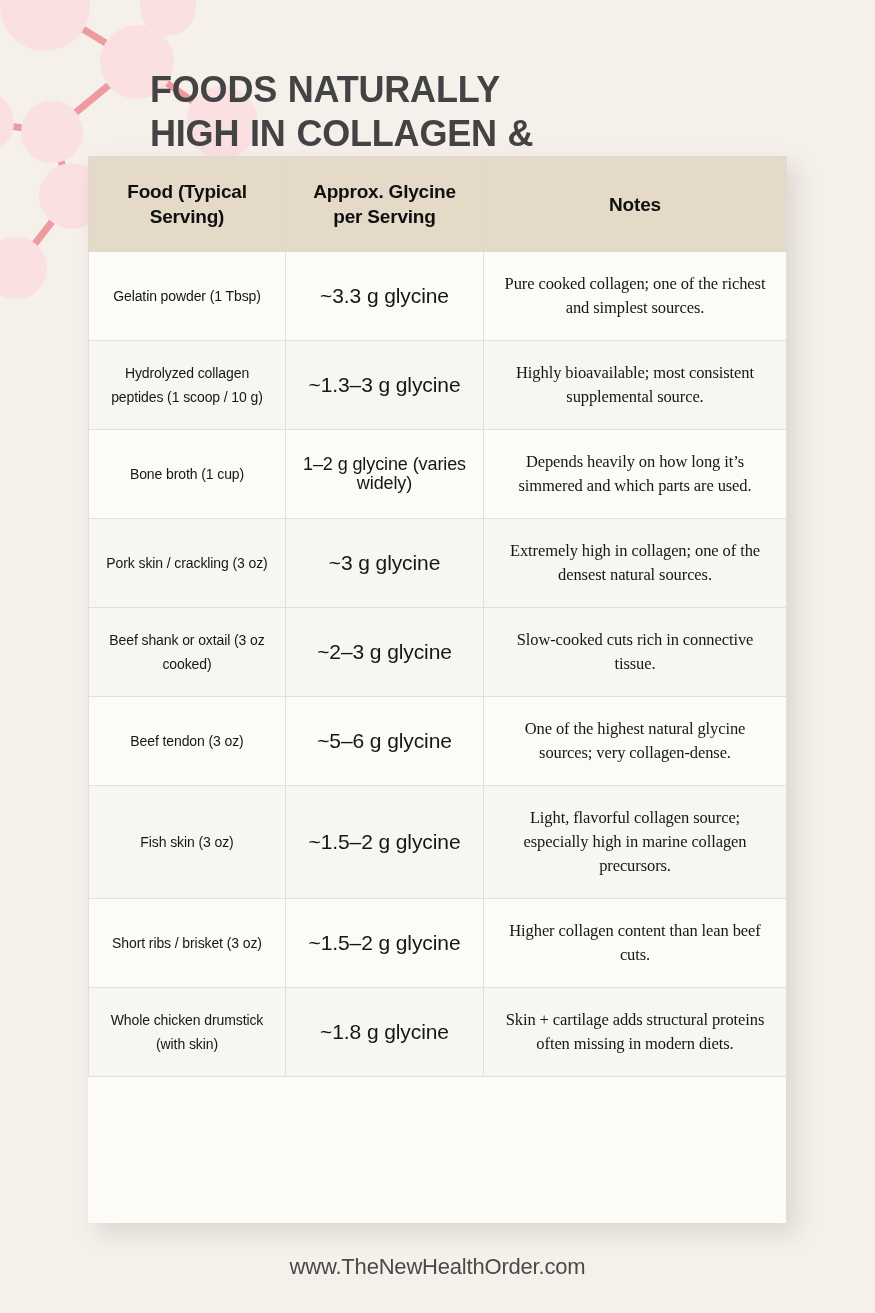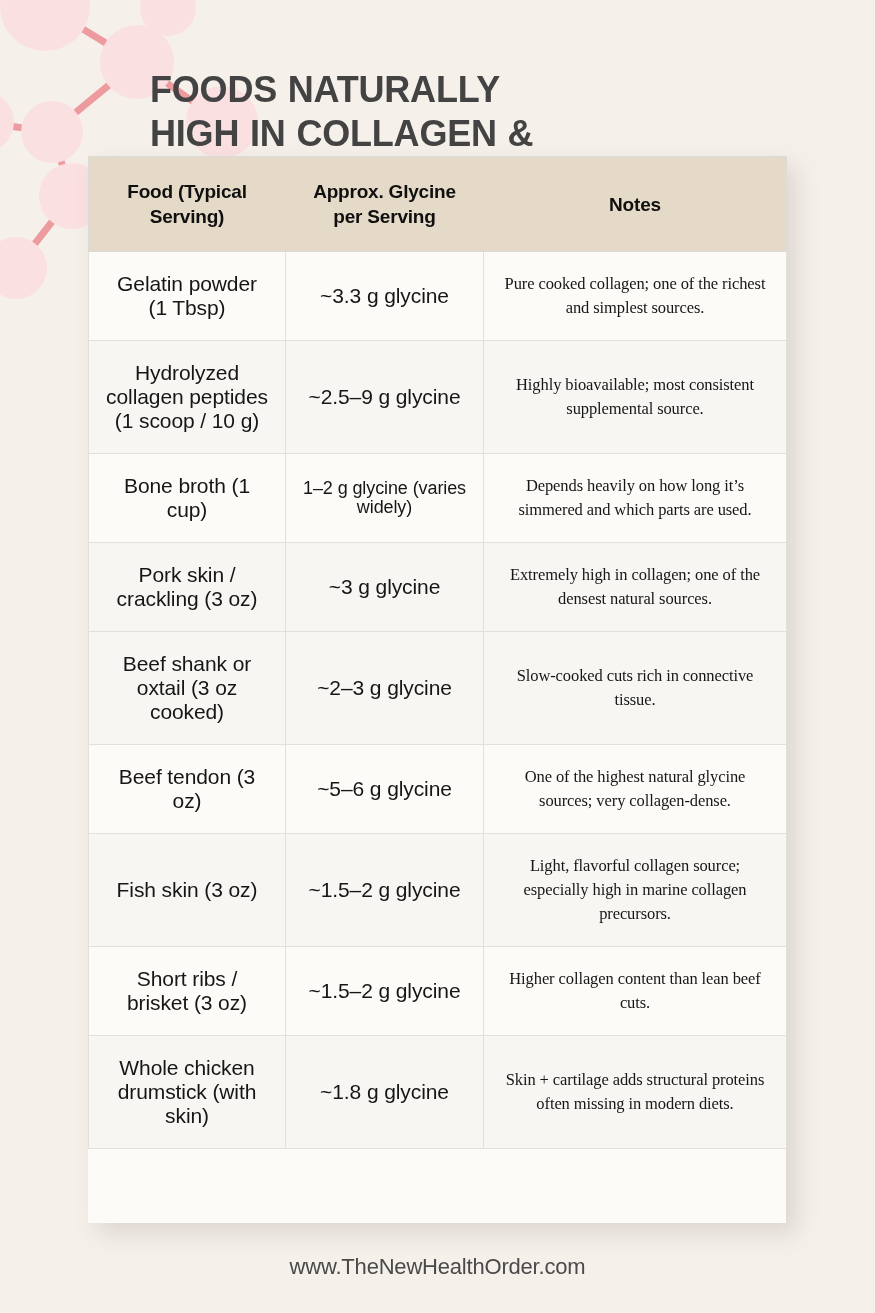--- a/index.html
+++ b/index.html
@@ -96,21 +96,21 @@
     padding: 20px 16px;
     color: #161616;
     font-size: 16.5px;
     line-height: 24px;
     letter-spacing: -0.1px;
     font-family: "Liberation Sans", sans-serif;
   }
   table.data tbody tr.row-odd td  { background: #FDFBF7; }
   table.data tbody tr.row-even td { background: #F7F6F2; }
 
-  table.data td.col-food  { font-size: 21px; }
+  table.data td.col-food  { font-size: 14px; }
   table.data td.col-gly   { font-size: 21px; }
   table.data td.col-gly.small { font-size: 18px; line-height: 19px; }
   table.data td.col-notes { font-size: 16.5px; font-family: Liberation Serif, serif; }
 
   
   .footer {
     position: absolute;
     left: 0;
     top: 1254px;
     width: 875px;
@@ -170,21 +170,21 @@
     </tr>
   </thead>
   <tbody id="table-body">
       <tr class="row-odd">
         <td class="col-food">Gelatin powder (1 Tbsp)</td>
         <td class="col-gly">~3.3 g glycine</td>
         <td class="col-notes">Pure cooked collagen; one of the richest and simplest sources.</td>
       </tr>
       <tr class="row-even">
         <td class="col-food">Hydrolyzed collagen peptides (1 scoop / 10 g)</td>
-        <td class="col-gly">~2.5–9 g glycine</td>
+        <td class="col-gly">~1.3–3 g glycine</td>
         <td class="col-notes">Highly bioavailable; most consistent supplemental source.</td>
       </tr>
       <tr class="row-odd">
         <td class="col-food">Bone broth (1 cup)</td>
         <td class="col-gly small">1–2 g glycine (varies widely)</td>
         <td class="col-notes">Depends heavily on how long it’s simmered and which parts are used.</td>
       </tr>
       <tr class="row-even">
         <td class="col-food">Pork skin / crackling (3 oz)</td>
         <td class="col-gly">~3 g glycine</td>

